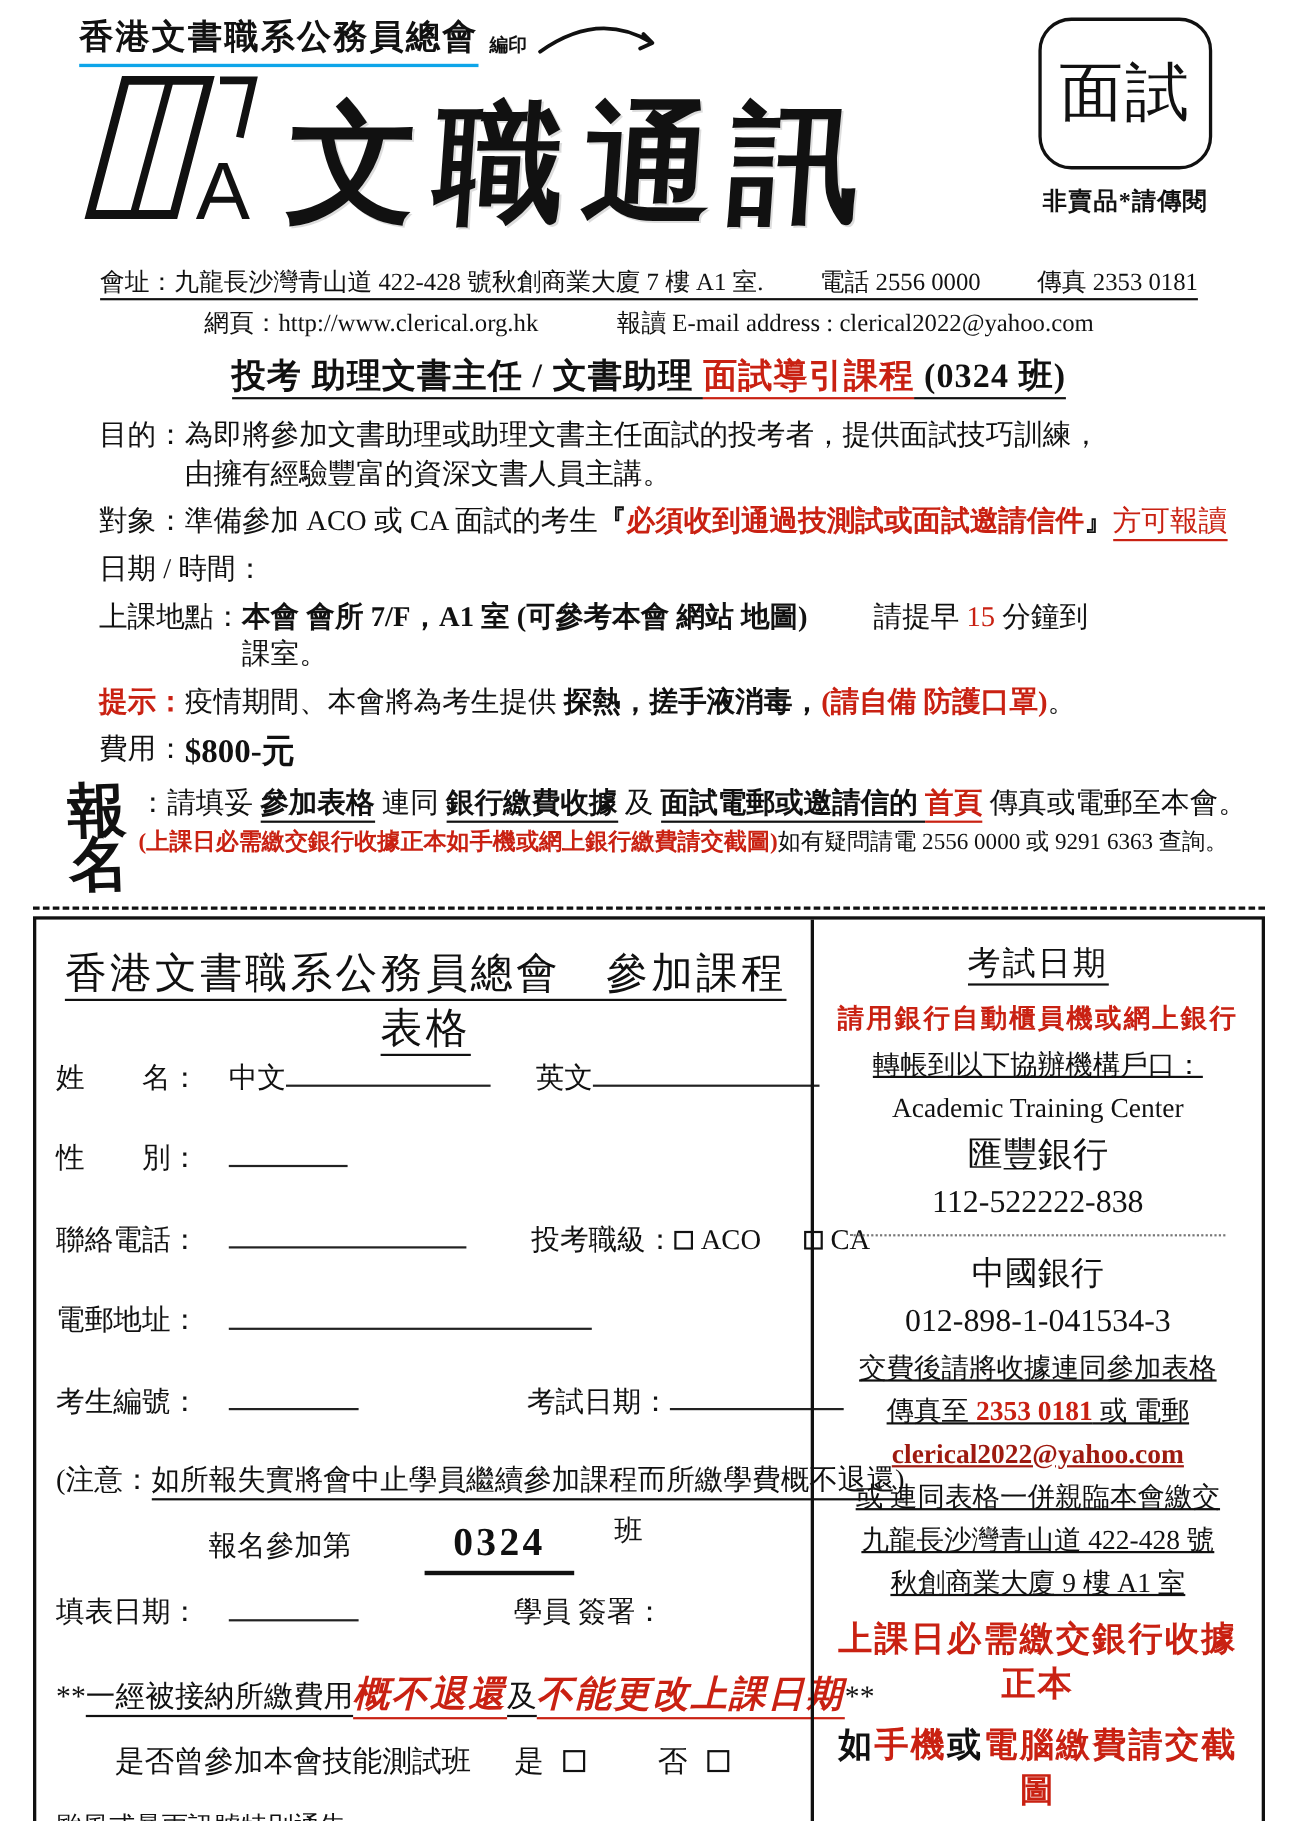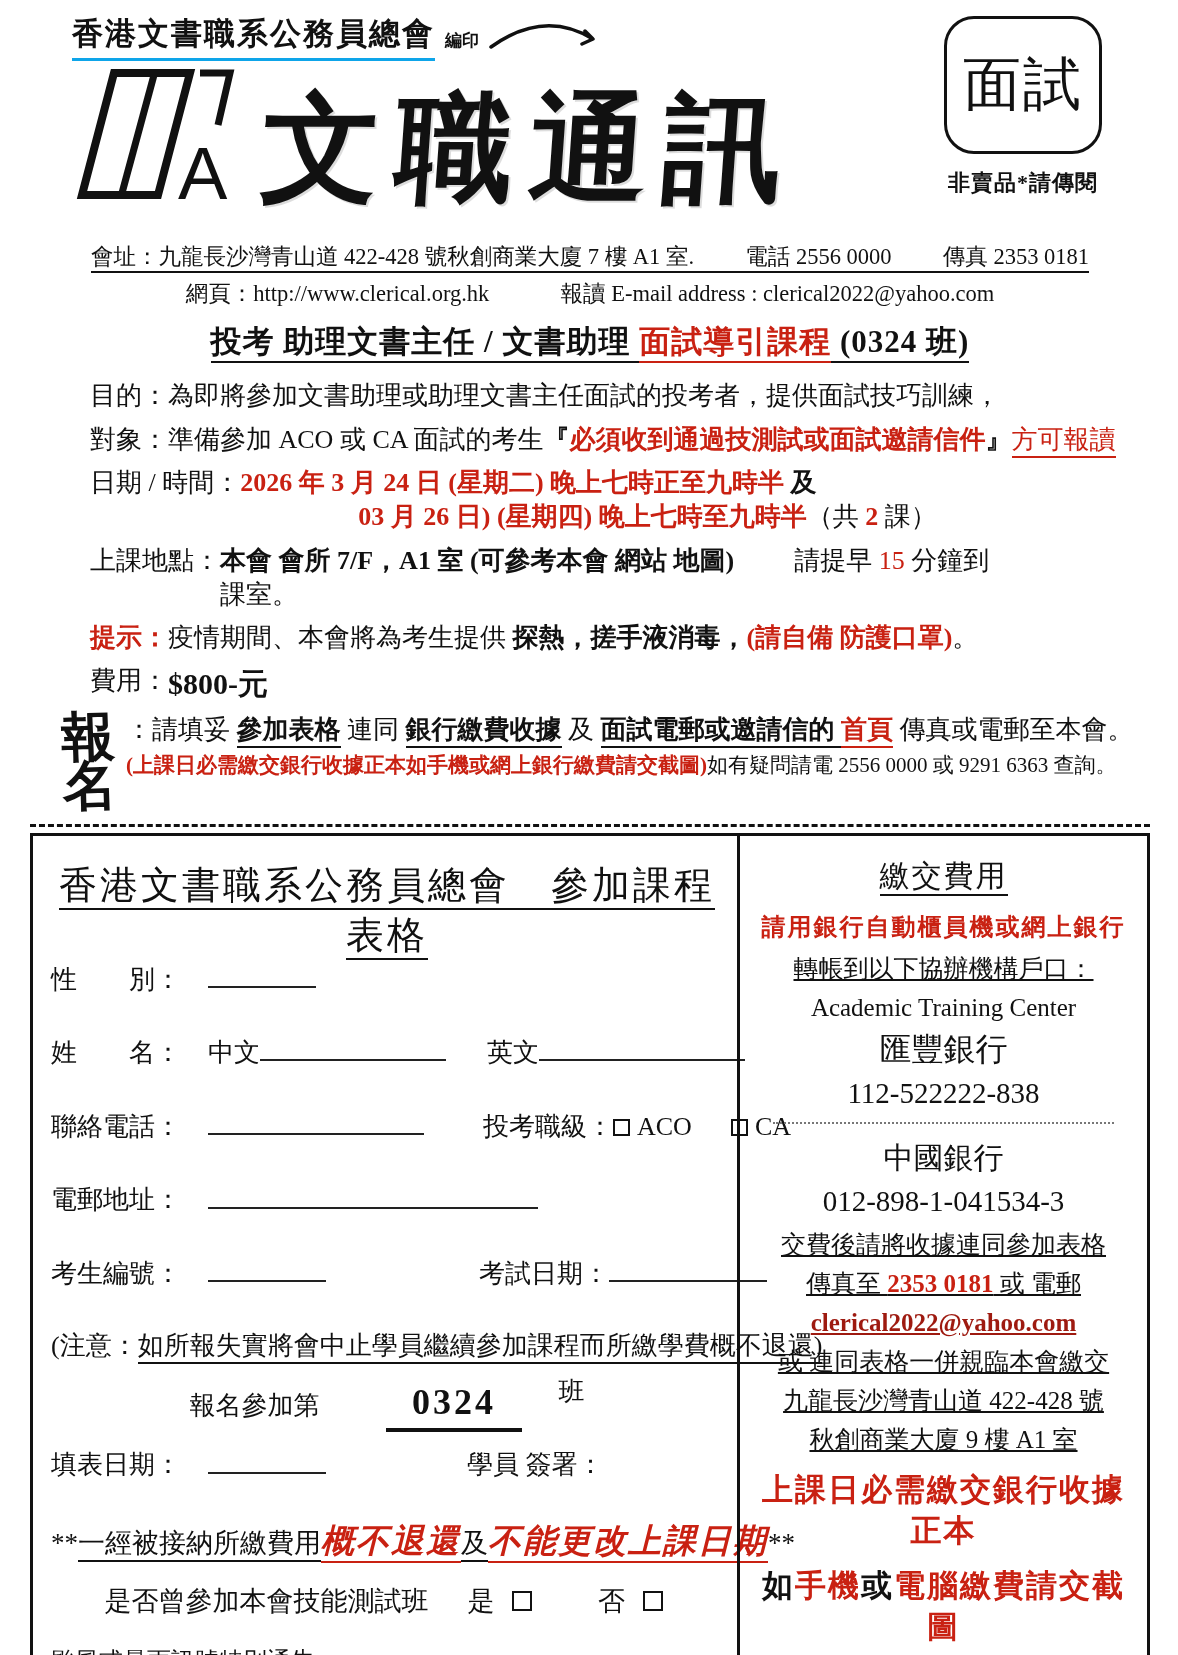--- a/index.html
+++ b/index.html
@@ -131,36 +131,33 @@
   <div class="course-title">
     <span class="u">投考 助理文書主任 / 文書助理 </span><span class="u red">面試導引課程</span><span class="u"> (0324 班)</span>
   </div>
 
   <div class="bodytext">
 
     <div class="entry">
       <span class="entry-label">目的：</span>
       <span class="entry-body">
         <span>為即將參加文書助理或助理文書主任面試的投考者，提供面試技巧訓練，</span><br>
+        <span>由擁有經驗豐富的資深文書人員主講。</span>
       </span>
     </div>
 
     <div class="entry">
       <span class="entry-label">對象：</span>
       <span class="entry-body nowrap">
         <span>準備參加 ACO 或 CA 面試的考生</span><span class="b">『</span><span class="red b">必須收到通過技測試或面試邀請信件</span><span class="b">』</span><span class="red u">方可報讀</span>
       </span>
     </div>
 
     <div class="entry">
       <span class="entry-label">日期 / 時間：</span>
-      <span class="entry-body">
-        <span class="red b">2026 年 3 月 24 日 (星期二) 晚上七時正至九時半</span><span class="b"> 及</span><br>
-        <span style="display:inline-block;width:118px;"></span><span class="red b">03 月  26 日) (星期四)  晚上七時至九時半</span><span>（共 </span><span class="red b">2</span><span> 課）</span>
-      </span>
     </div>
 
     <div class="entry">
       <span class="entry-label">上課地點：</span>
       <span class="entry-body">
         <span class="b">本會 會所 7/F，A1 室 (可參考本會 網站 地圖)</span><span class="gap60"></span><span>請提早 </span><span class="red">15</span><span> 分鐘到</span><br>
         <span>課室。</span>
       </span>
     </div>
 
@@ -190,31 +187,31 @@
   </div>
 
   <div class="dashes"></div>
 
   <div class="formbox">
 
     <div class="form-left">
       <div class="form-title"><span class="u">香港文書職系公務員總會　參加課程表格</span></div>
 
       <div class="frow">
-        <span>性　　別：</span>
-        <span style="display:inline-block;width:14px;"></span>
-        <span class="blank" style="width:108px;"></span>
-      </div>
-
-      <div class="frow">
         <span>姓　　名：</span>
         <span style="display:inline-block;width:14px;"></span>
         <span>中文</span><span class="blank" style="width:186px;"></span>
         <span style="display:inline-block;width:28px;"></span>
         <span>英文</span><span class="blank" style="width:206px;"></span>
+      </div>
+
+      <div class="frow">
+        <span>性　　別：</span>
+        <span style="display:inline-block;width:14px;"></span>
+        <span class="blank" style="width:108px;"></span>
       </div>
 
       <div class="frow">
         <span>聯絡電話：</span>
         <span style="display:inline-block;width:14px;"></span>
         <span class="blank" style="width:216px;"></span>
         <span style="display:inline-block;width:46px;"></span>
         <span>投考職級：</span><span class="cb"></span><span>ACO</span>
         <span style="display:inline-block;width:26px;"></span>
         <span class="cb"></span><span>CA</span>
@@ -265,21 +262,21 @@
         <span>否</span>
         <span class="cb" style="margin-left:10px;width:20px;height:20px;"></span>
       </div>
 
       <div class="typhoon">
         <span class="u">颱風或暴雨訊號特別通告</span><span>：</span>
       </div>
     </div>
 
     <div class="form-right">
-      <div class="pay-title"><span class="u">繳交費用</span></div>
+      <div class="pay-title"><span class="u">考試日期</span></div>
       <div class="pay-red">請用銀行自動櫃員機或網上銀行</div>
       <div class="pay-line">轉帳到以下協辦機構戶口：</div>
       <div class="pay-en">Academic Training Center</div>
       <div class="pay-bank1">匯豐銀行</div>
       <div class="pay-acct">112-522222-838</div>
       <div class="dotline"></div>
       <div class="pay-bank2">中國銀行</div>
       <div class="pay-acct">012-898-1-041534-3</div>
       <div class="pay-line">交費後請將收據連同參加表格</div>
       <div class="pay-line">

